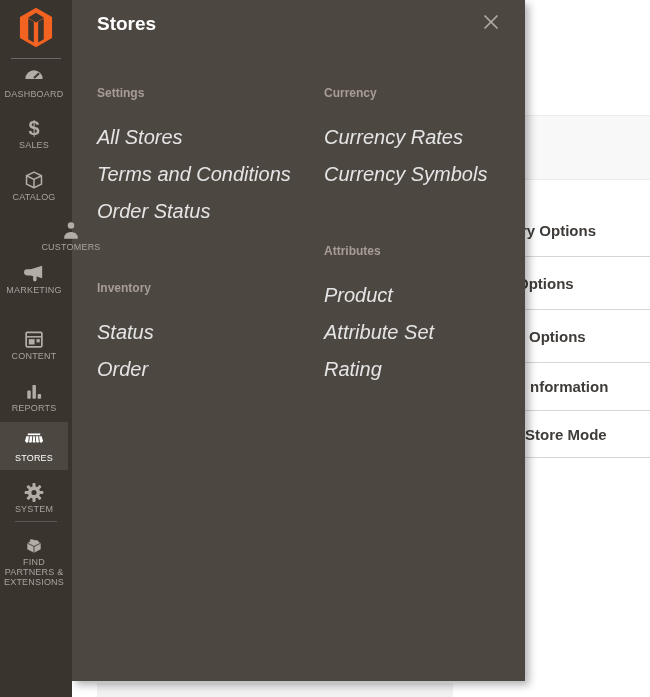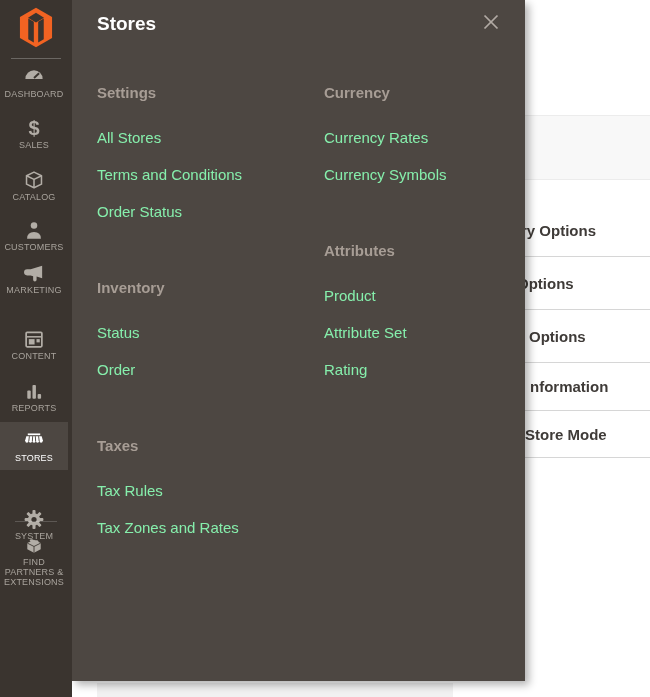--- a/index.html
+++ b/index.html
@@ -27,22 +27,22 @@
 
   
   .flyout { position:absolute; left:72px; top:0; width:453px; height:681px; background:#4d4742;
     z-index:5; box-shadow:4px 4px 8px rgba(0,0,0,.3); }
   .fly-title { position:absolute; left:25px; top:13px; font-size:19px; font-weight:700; color:#ffffff; }
   .fly-close { position:absolute; right:24px; top:13px; width:20px; height:20px; background:none; border:none; cursor:pointer; padding:0; }
   .col { position:absolute; top:83px; }
   .col1 { left:25px; width:218px; }
   .col2 { left:252px; width:190px; }
   .sec { margin-bottom:48px; }
-  .sec-title { height:20px; line-height:20px; font-size:15px; font-weight:700; color:#a79d95; margin-bottom:16px; }
-  .mi { height:37px; display:flex; align-items:center; font-size:15px; color:#86efac; cursor:pointer; }
+  .sec-title { height:20px; line-height:20px; font-size:12px; font-weight:700; color:#a79d95; margin-bottom:16px; }
+  .mi { height:37px; display:flex; align-items:center; font-size:20px; color:#e5e5e5; cursor:pointer;font-style:italic; }
 </style>
 </head>
 <body>
 
 <div id="screen">
 
   <div>
     <div class="page-band"></div>
 
     <div class="acc-row" style="top:204px;height:53px;">
@@ -78,25 +78,20 @@
         <div class="sec-title">Settings</div>
         <div class="mi">All Stores</div>
         <div class="mi">Terms and Conditions</div>
         <div class="mi">Order Status</div>
       </div>
       <div class="sec">
         <div class="sec-title">Inventory</div>
         <div class="mi">Status</div>
         <div class="mi">Order</div>
       </div>
-      <div class="sec">
-        <div class="sec-title">Taxes</div>
-        <div class="mi">Tax Rules</div>
-        <div class="mi">Tax Zones and Rates</div>
-      </div>
     </div>
 
     <div class="col col2">
       <div class="sec">
         <div class="sec-title">Currency</div>
         <div class="mi">Currency Rates</div>
         <div class="mi">Currency Symbols</div>
       </div>
       <div class="sec">
         <div class="sec-title">Attributes</div>
@@ -139,21 +134,21 @@
           <g fill="none" stroke="#b2ada6" stroke-width="1.6" stroke-linejoin="round">
             <path d="M12 3.2 L19.8 7 L12 10.8 L4.2 7 Z"></path>
             <path d="M4.2 7 V15.8 L12 19.6 V10.8"></path>
             <path d="M19.8 7 V15.8 L12 19.6"></path>
           </g>
         </svg>
       </span>
       <span class="slabel">CATALOG</span>
     </div>
 
-    <div class="sitem" style="top:219px;">
+    <div class="sitem" style="top:219px;margin-left:37px;">
       <span class="sicon">
         <svg width="24" height="23" viewBox="0 0 24 24">
           <circle cx="12" cy="6.8" r="3.4" fill="#b2ada6"></circle>
           <path d="M4.8 20.5 q0 -7 7.2 -7 q7.2 0 7.2 7 z" fill="#b2ada6"></path>
         </svg>
       </span>
       <span class="slabel">CUSTOMERS</span>
     </div>
 
     <div class="sitem" style="top:262px;">
@@ -204,21 +199,21 @@
             <line x1="7.2" y1="6.4" x2="6.6" y2="11.6"></line>
               <line x1="10.6" y1="6.4" x2="10.3" y2="11.6"></line>
             <line x1="13.4" y1="6.4" x2="13.7" y2="11.6"></line>
               <line x1="16.8" y1="6.4" x2="17.4" y2="11.6"></line>
           </g>
         </svg>
       </span>
       <span class="slabel" style="color:#ffffff;">STORES</span>
     </div>
 
-    <div class="sitem" style="top:508px;">
+    <div class="sitem" style="top:481px;">
       <span class="sicon">
         <svg width="24" height="23" viewBox="0 0 24 24">
           <g fill="#b2ada6">
             <rect x="10.4" y="2.2" width="3.2" height="19.6" rx="1"></rect>
             <rect x="10.4" y="2.2" width="3.2" height="19.6" rx="1" transform="rotate(45 12 12)"></rect>
             <rect x="10.4" y="2.2" width="3.2" height="19.6" rx="1" transform="rotate(90 12 12)"></rect>
             <rect x="10.4" y="2.2" width="3.2" height="19.6" rx="1" transform="rotate(135 12 12)"></rect>
             <circle cx="12" cy="12" r="6.4"></circle>
           </g>
           <circle cx="12" cy="12" r="2.7" fill="#3a342f"></circle>

